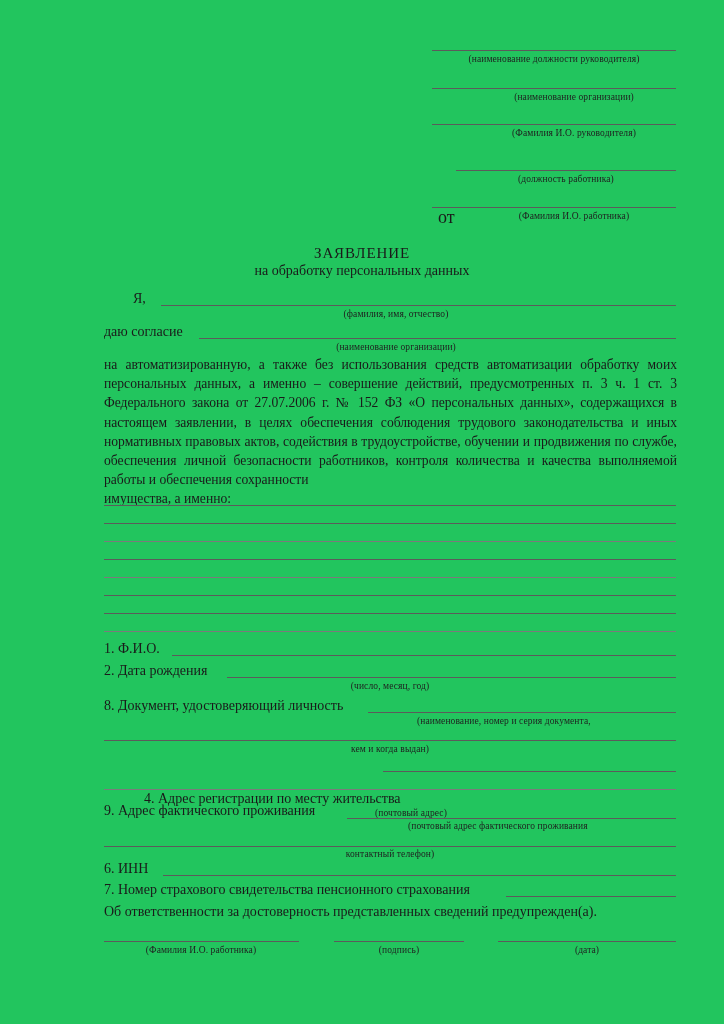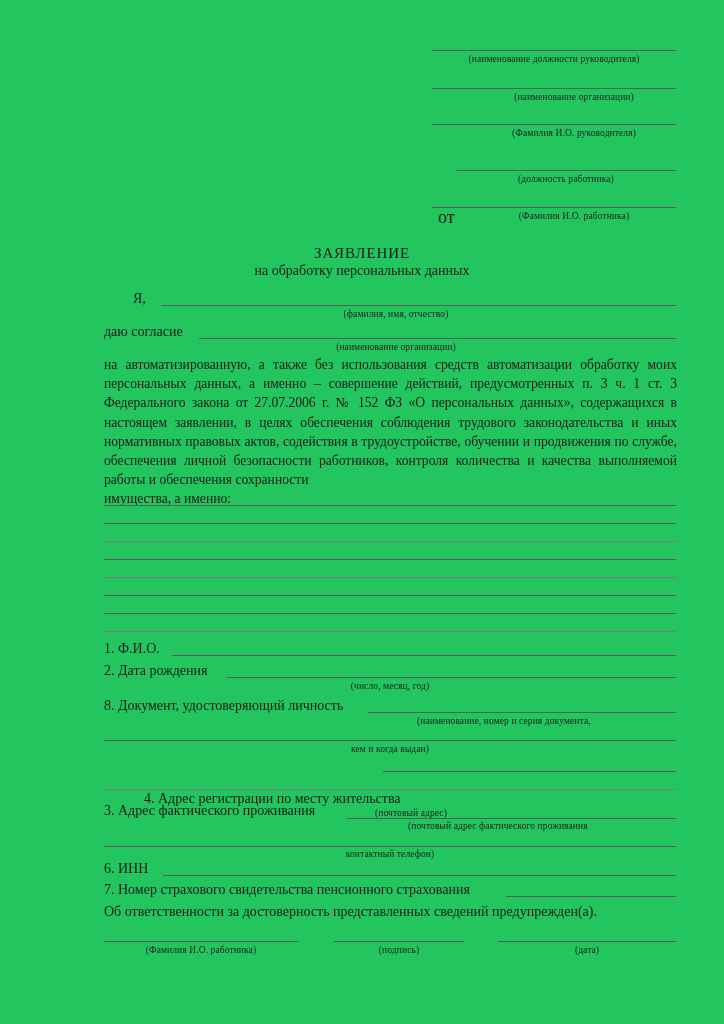--- a/index.html
+++ b/index.html
@@ -166,21 +166,21 @@
     <div class="caption" style="left:417px; top:716px;">(наименование, номер и серия документа,</div>
 
     <div class="rule" style="left:104px; top:740px; width:572px;"></div>
     <div class="caption center" style="left:390px; top:744px;">кем и когда выдан)</div>
 
     <div class="item" style="left:104px; top:791px;margin-left:40px;">4. Адрес регистрации по месту жительства</div>
     <div class="rule" style="left:383px; top:771px; width:293px;"></div>
     <div class="rule light" style="left:104px; top:789px; width:572px;"></div>
     <div class="caption center" style="left:390px; top:808px;padding-left:42px;">(почтовый адрес)</div>
 
-    <div class="item" style="left:104px; top:803px;">3. Адрес фактического проживания</div>
+    <div class="item" style="left:104px; top:803px;">9. Адрес фактического проживания</div>
     <div class="rule" style="left:347px; top:818px; width:329px;"></div>
     <div class="caption" style="left:408px; top:821px;">(почтовый адрес фактического проживания</div>
 
     <div class="rule" style="left:104px; top:846px; width:572px;"></div>
     <div class="caption center" style="left:390px; top:849px;">контактный телефон)</div>
 
     <div class="item" style="left:104px; top:861px;">6. ИНН</div>
     <div class="rule" style="left:163px; top:875px; width:513px;"></div>
 
     <div class="item" style="left:104px; top:882px;">7. Номер страхового свидетельства пенсионного страхования</div>

